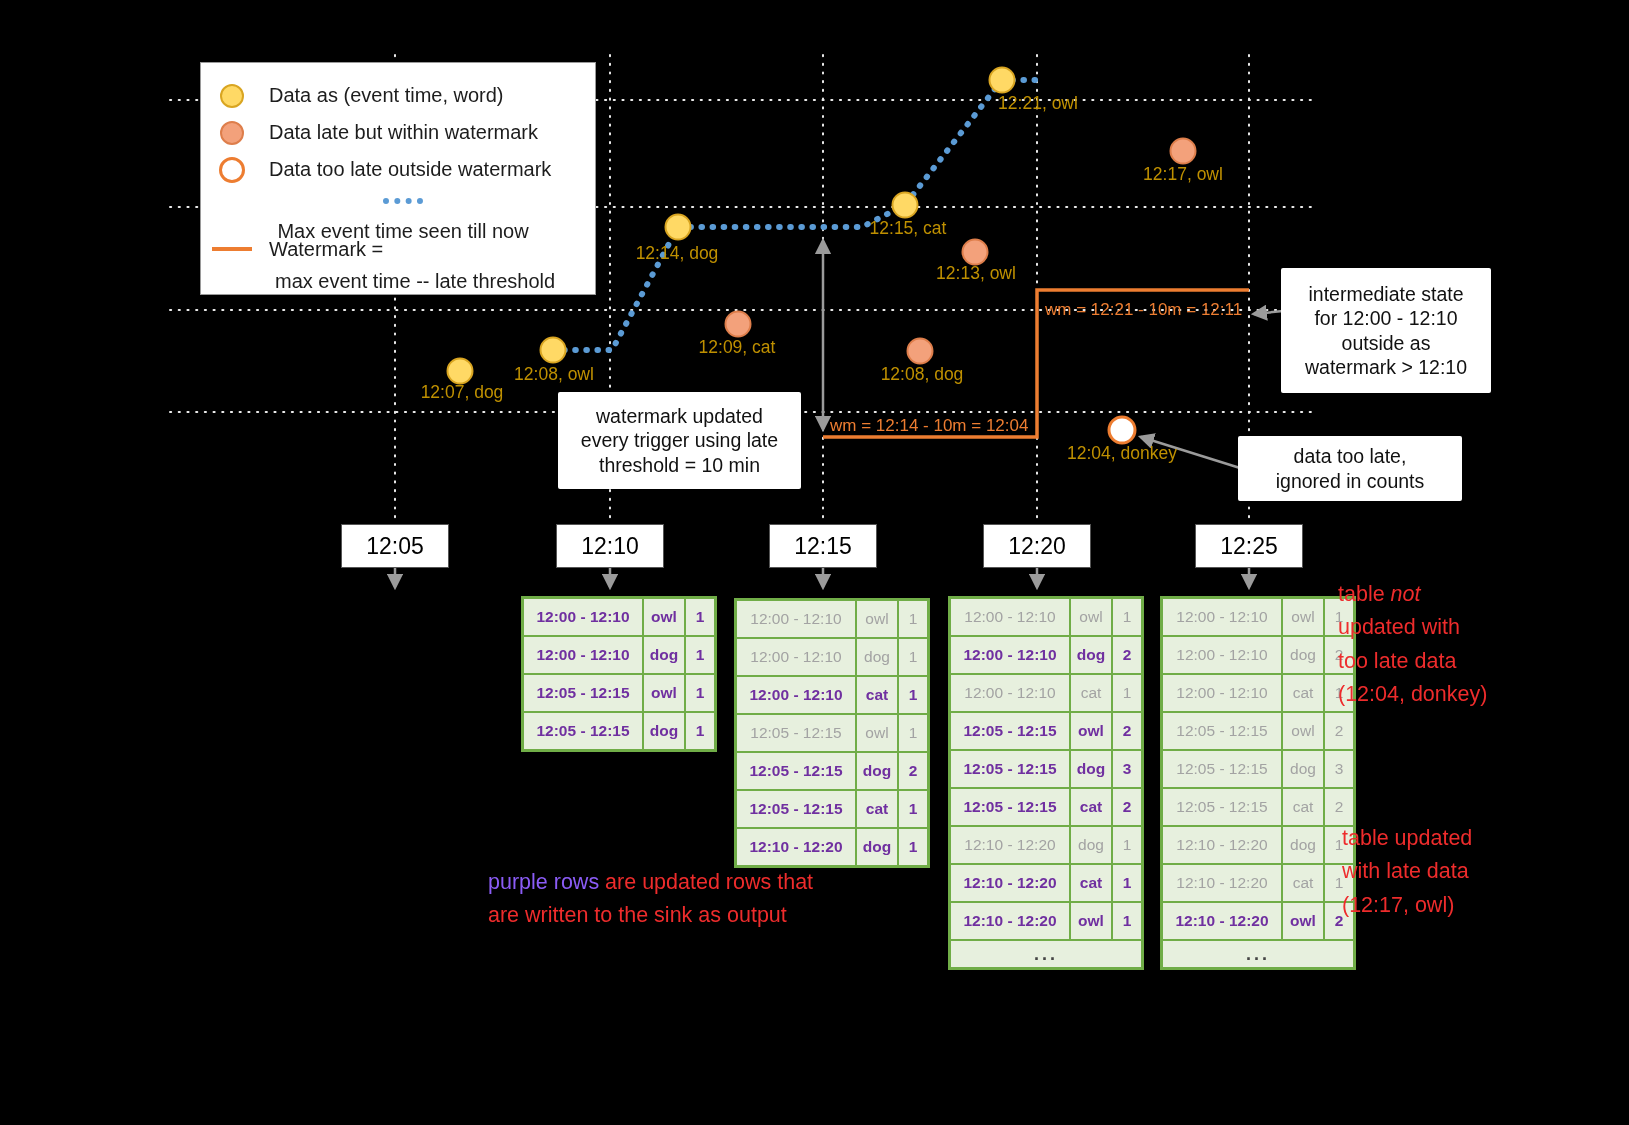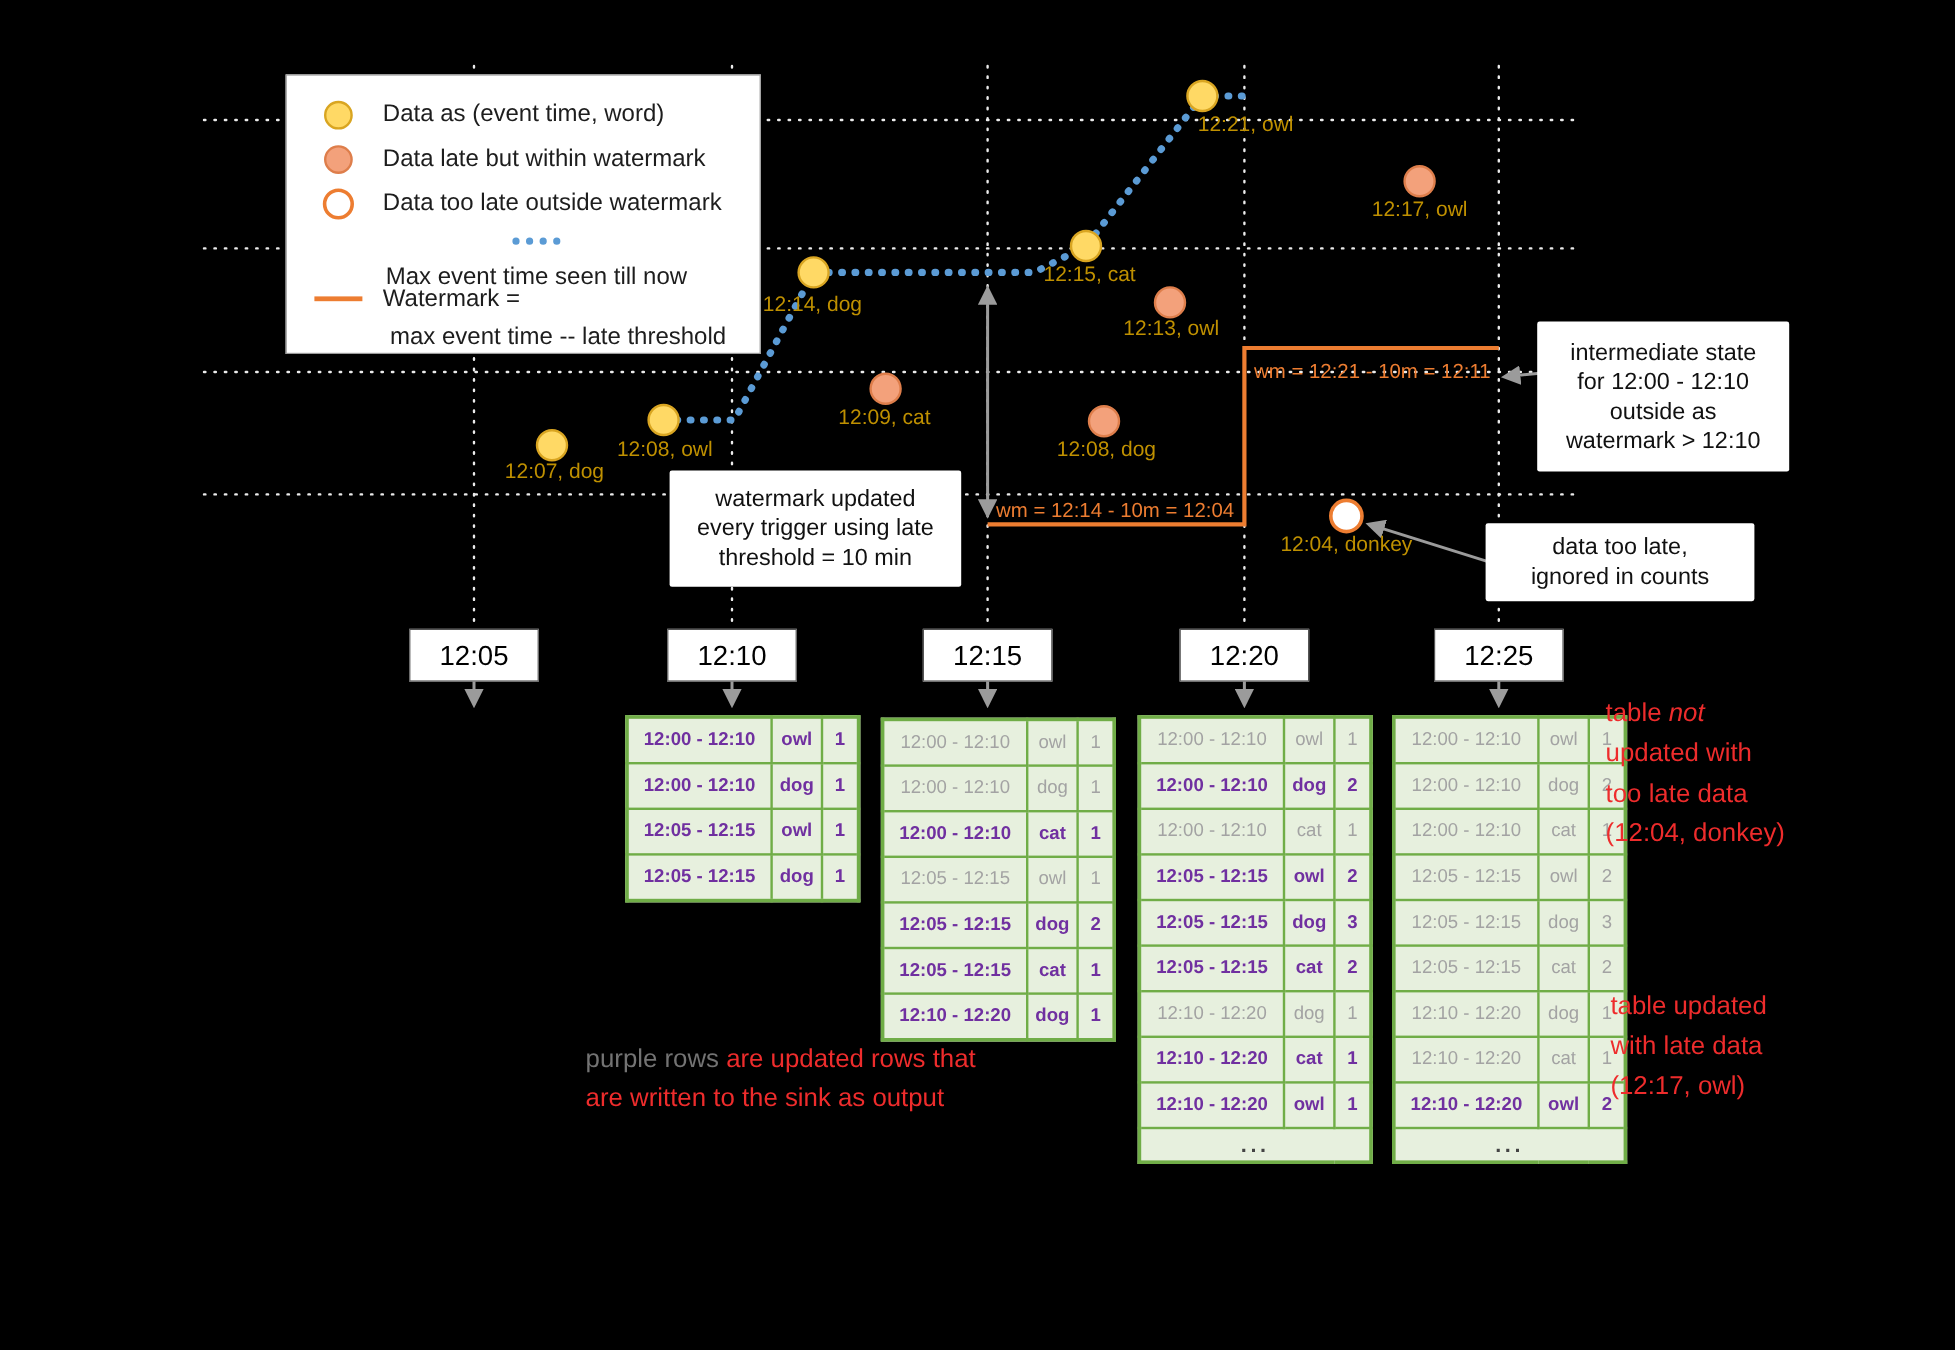--- a/index.html
+++ b/index.html
@@ -6,21 +6,21 @@
   #canvas{position:relative;width:1629px;height:1125px;background:#000;font-family:"Liberation Sans",sans-serif;overflow:hidden;}
   #lines{position:absolute;left:0;top:0;z-index:1;}
 
   .point{position:absolute;width:23px;height:23px;border-radius:50%;transform:translate(-50%,-50%);z-index:3;}
   .point.ontime{background:#FFD965;border:2px solid #D9A521;}
   .point.late{background:#F3A17B;border:2px solid #DE7E4B;}
   .point.toolate{background:#fff;border:3px solid #ED7D31;}
   .pt-label{position:absolute;transform:translateX(-50%);color:#BF9000;font-size:17.5px;white-space:nowrap;z-index:3;}
   .wm-label{position:absolute;color:#ED7D31;font-size:17px;white-space:nowrap;z-index:4;}
 
-  .legend{position:absolute;left:200px;top:62px;width:396px;height:233px;background:#fff;border:1px solid #9a9a9a;z-index:10;padding:14px 0 0 22px;color:#1d1d1d;box-sizing:border-box;margin-left:38px;}
+  .legend{position:absolute;left:200px;top:62px;width:396px;height:233px;background:#fff;border:1px solid #9a9a9a;z-index:10;padding:14px 0 0 10px;color:#1d1d1d;box-sizing:border-box;}
   .lrow{display:flex;align-items:center;height:37px;gap:16px;font-size:20px;}
   .lrow .ic{width:42px;display:flex;justify-content:center;align-items:center;flex:none;}
   .ldot{width:20px;height:20px;border-radius:50%;}
   .ldot.ontime{background:#FFD965;border:2px solid #D9A521;}
   .ldot.late{background:#F3A17B;border:2px solid #DE7E4B;}
   .ldot.toolate{background:#fff;border:3px solid #ED7D31;}
   .lline-blue{width:40px;height:0;border-top:6px dotted #5B9BD5;}
   .lline-orange{width:40px;height:4px;background:#ED7D31;}
   .lrow.gap{margin-top:10px;height:34px;flex-direction:column;}
   .lrow.wm{height:34px;}
@@ -34,21 +34,21 @@
   .rtable td{border:2px solid #70AD47;text-align:center;font-size:15.5px;padding:0 3px;height:36px;background:#E7F0DE;}
   .rtable .cw{width:112px;}
   .rtable .ck{width:34px;}
   .rtable .cc{width:22px;}
   .rtable tr.upd td{color:#7030A0;font-weight:bold;}
   .rtable tr.old td{color:#A3A3A3;}
   .rtable td.dots{height:26px;color:#444;font-weight:bold;font-size:18px;letter-spacing:3px;}
 
   .red-note{position:absolute;color:#EE2C2C;font-size:21.5px;line-height:1.55;text-align:left;z-index:6;}
   .red-note em{font-style:italic;}
-  .purple-hl{color:#737373;}
+  .purple-hl{color:#8b5cf6;}
 </style>
 </head>
 <body>
 
 <div id="canvas">
 
   <svg id="lines" width="1629" height="1125" viewBox="0 0 1629 1125">
     <defs>
       <marker id="ah" viewBox="0 0 10 10" refX="8" refY="5" markerWidth="6.5" markerHeight="6.5" orient="auto-start-reverse">
         <path d="M0,0 L10,5 L0,10 z" fill="#9b9b9b"></path>

